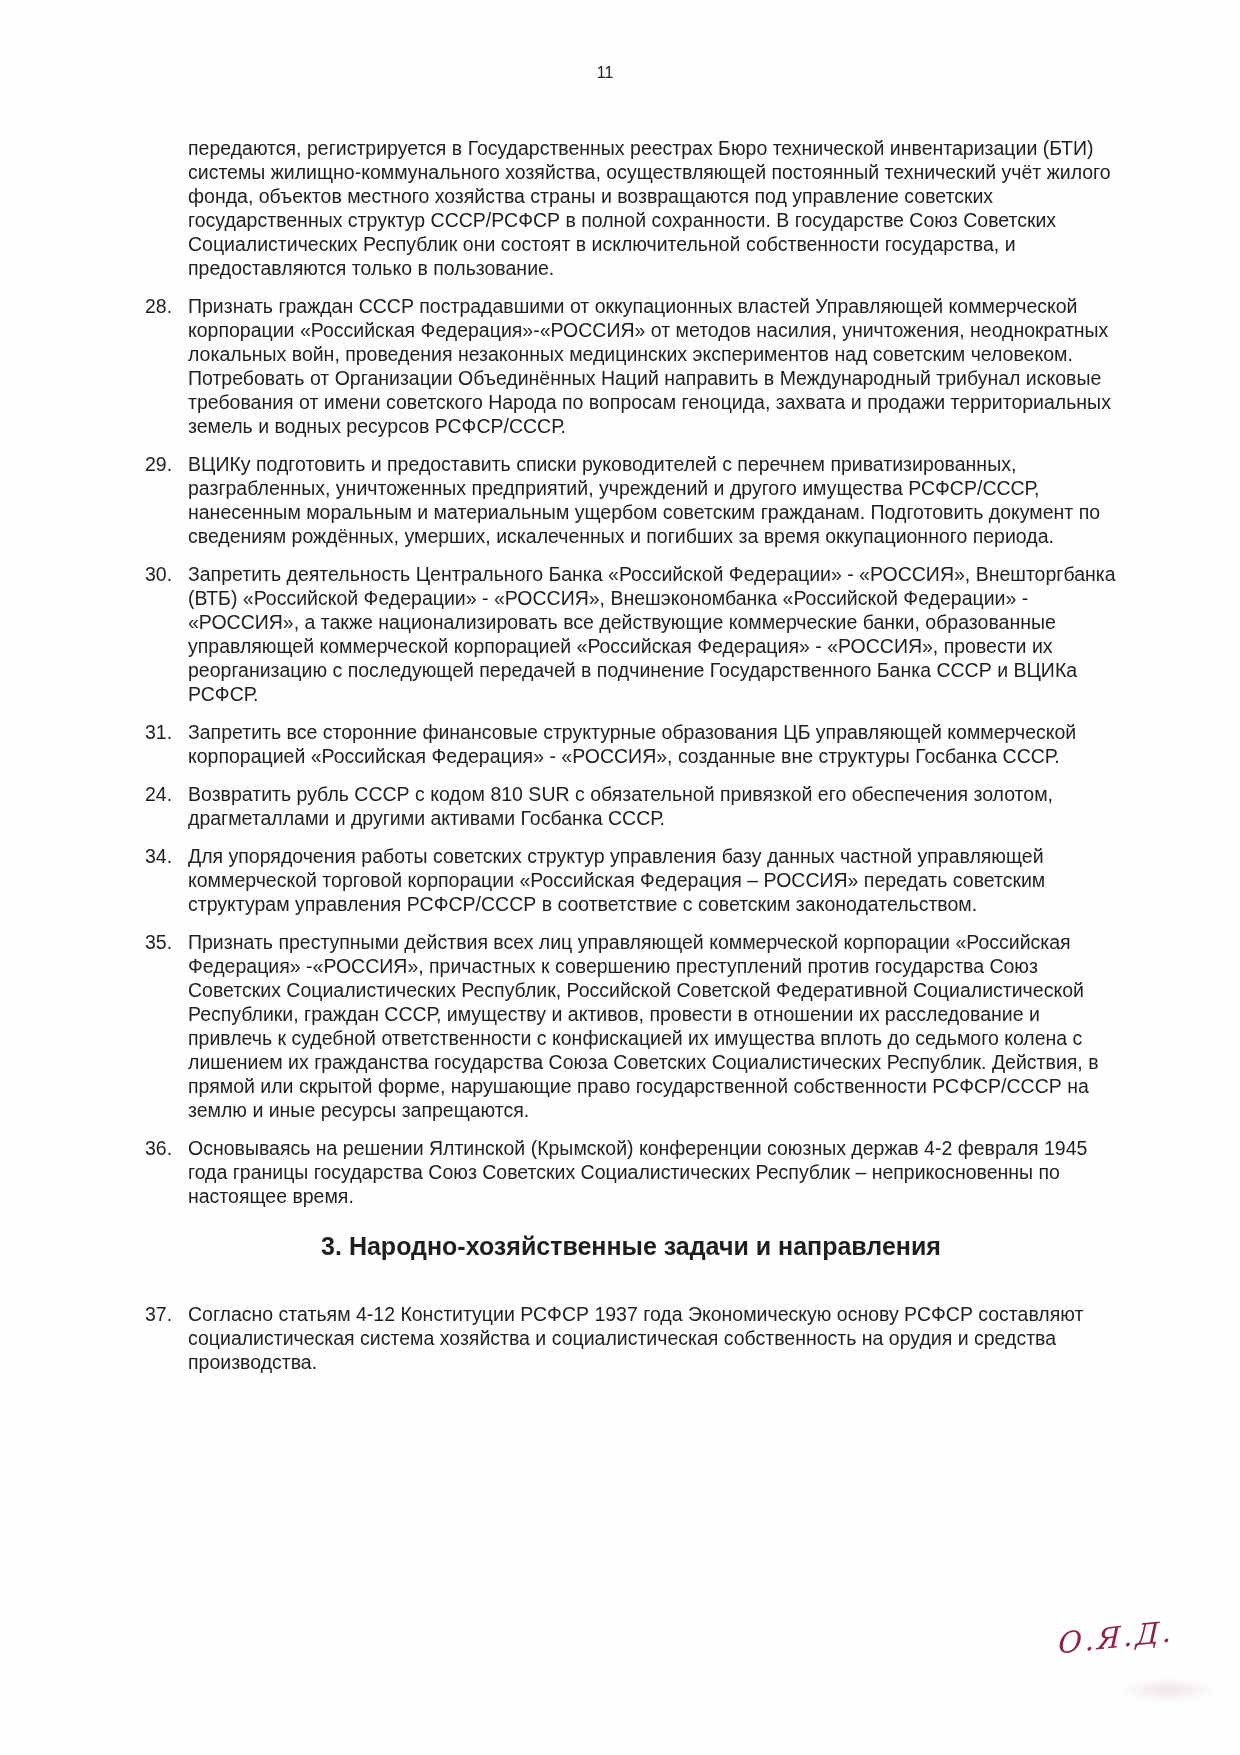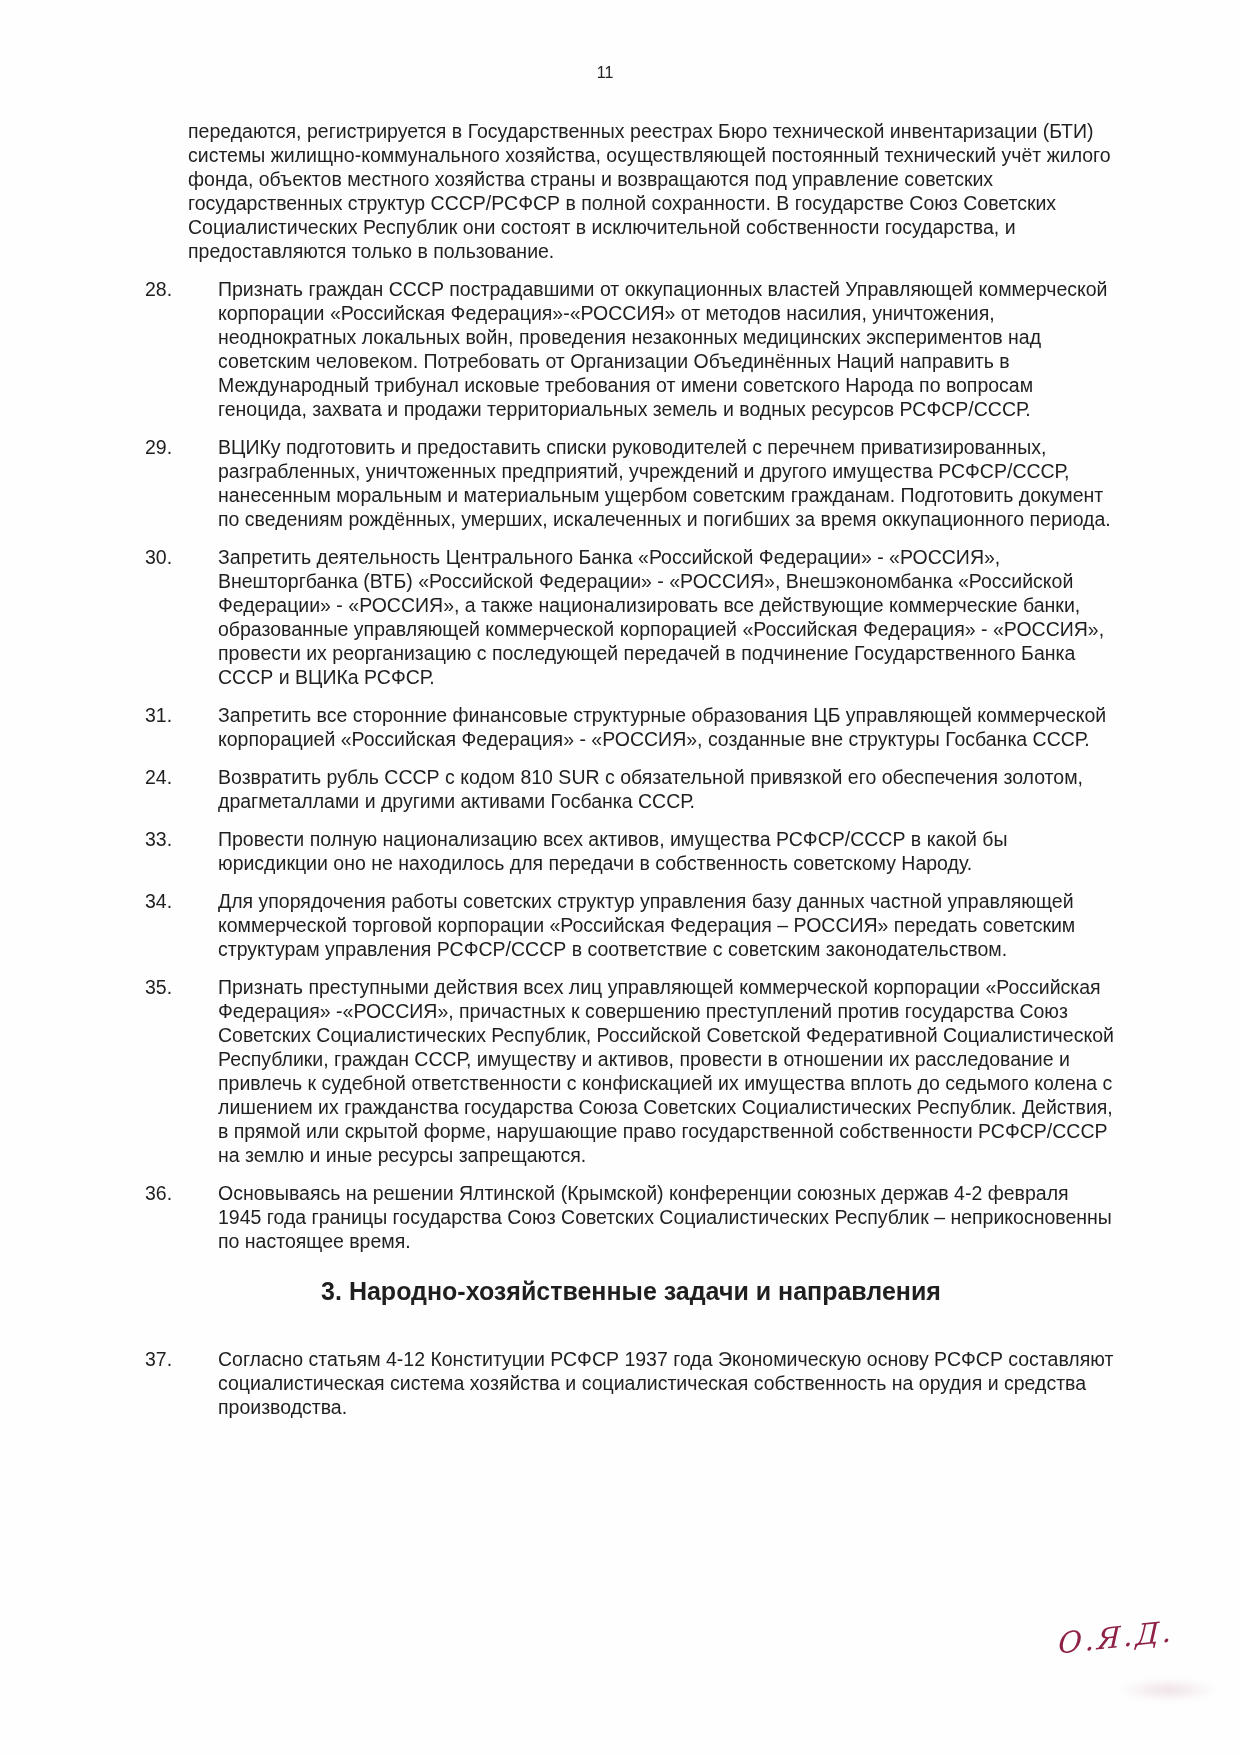--- a/index.html
+++ b/index.html
@@ -22,32 +22,31 @@
     left: 0;
     width: 1210px;
     text-align: center;
     font-size: 16px;
     line-height: 22px;
     color: #222;
   }
   .content {
     position: absolute;
     left: 145px;
-    top: 119px;
+    top: 136px;
     width: 972px;
     font-size: 19.5px;
     line-height: 24px;
   }
   .continuation {
     margin: 0 0 14px 43px;
   }
   .item {
     display: flex;
     margin: 0 0 14px 0;
-    gap: 30px;
   }
   .item-num {
     flex: none;
     width: 43px;
   }
   .item-text {
     flex: 1;
   }
   .section-heading {
     text-align: center;
@@ -109,24 +108,20 @@
     <div class="item">
       <span class="item-num">31.</span>
       <span class="item-text">Запретить все сторонние финансовые структурные образования ЦБ управляющей коммерческой корпорацией «Российская Федерация» - «РОССИЯ», созданные вне структуры Госбанка СССР.</span>
     </div>
 
     <div class="item">
       <span class="item-num">24.</span>
       <span class="item-text">Возвратить рубль СССР с кодом 810 SUR с обязательной привязкой его обеспечения золотом, драгметаллами и другими активами Госбанка СССР.</span>
     </div>
 
-    <div class="item">
-      <span class="item-num">33.</span>
-      <span class="item-text">Провести полную национализацию всех активов, имущества РСФСР/СССР в какой бы юрисдикции оно не находилось для передачи в собственность советскому Народу.</span>
-    </div>
 
     <div class="item">
       <span class="item-num">34.</span>
       <span class="item-text">Для упорядочения работы советских структур управления базу данных частной управляющей коммерческой торговой корпорации «Российская Федерация – РОССИЯ» передать советским структурам управления РСФСР/СССР в соответствие с советским законодательством.</span>
     </div>
 
     <div class="item">
       <span class="item-num">35.</span>
       <span class="item-text">Признать преступными действия всех лиц управляющей коммерческой корпорации «Российская Федерация» -«РОССИЯ», причастных к совершению преступлений против государства Союз Советских Социалистических Республик, Российской Советской Федеративной Социалистической Республики, граждан СССР, имуществу и активов, провести в отношении их расследование и привлечь к судебной ответственности с конфискацией их имущества вплоть до седьмого колена с лишением их гражданства государства Союза Советских Социалистических Республик. Действия, в прямой или скрытой форме, нарушающие право государственной собственности РСФСР/СССР на землю и иные ресурсы запрещаются.</span>
     </div>

